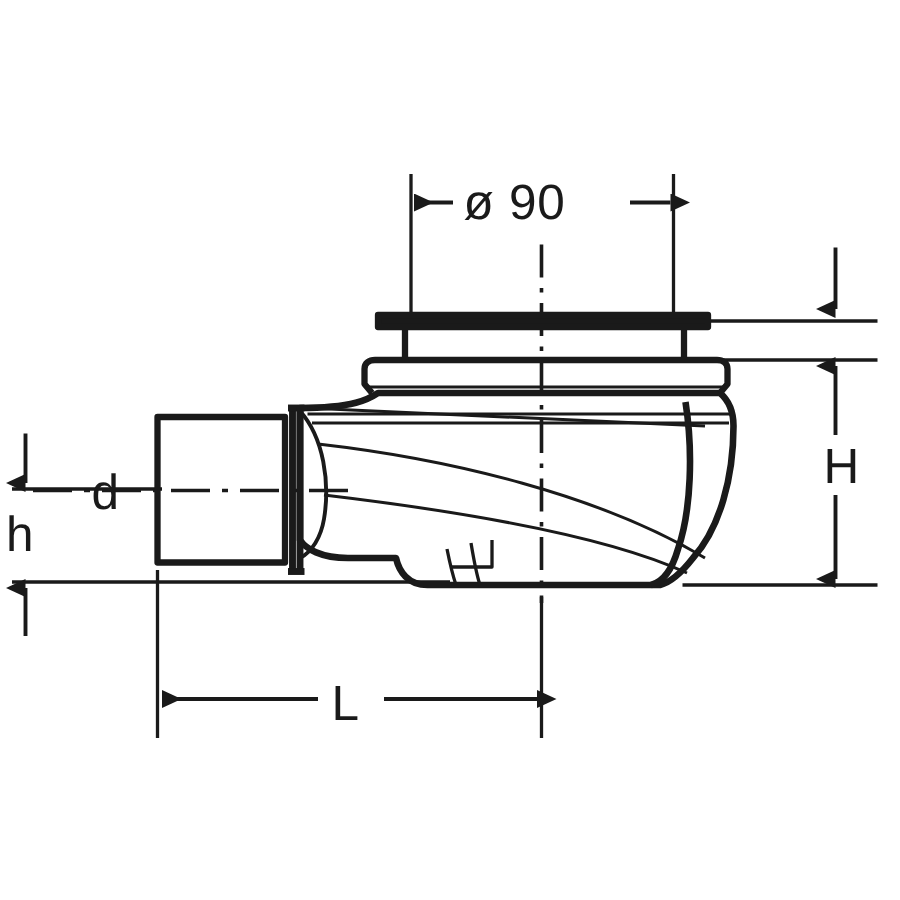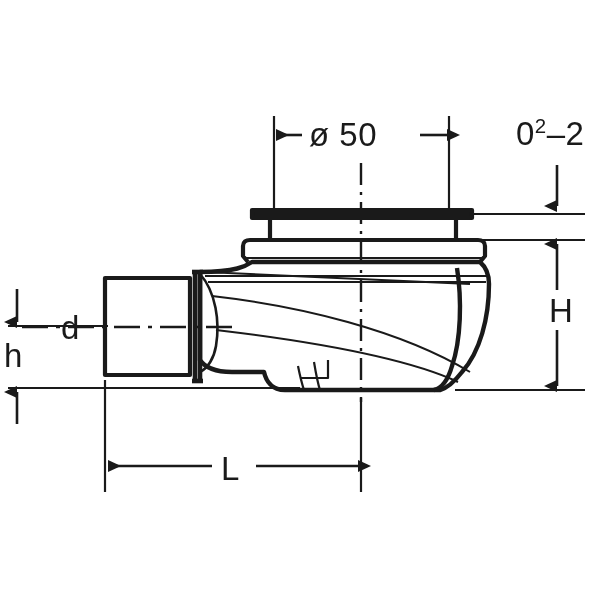--- a/index.html
+++ b/index.html
@@ -222,23 +222,22 @@
         <line x1="17" y1="424" x2="17" y2="392" marker-end="url(#arrowU)"></line>
       </g>
 
       <g stroke-width="2.6">
         <line x1="47" y1="327" x2="47" y2="327"></line>
       </g>
 
     </g>
   </svg>
 
-  <div class="dim-label" id="label-diameter">ø 50</div>
-
-  <div class="dim-label" id="label-tol"><span>0</span><sup>2</sup><span>–2</span></div>
+  <div class="dim-label" id="label-diameter">ø 90</div>
+
 
   <div class="dim-label" id="label-H">H</div>
 
   <div class="dim-label" id="label-L">L</div>
 
   <div class="dim-label" id="label-h">h</div>
 
   <div class="dim-label" id="label-d">d</div>
 
 </div>

